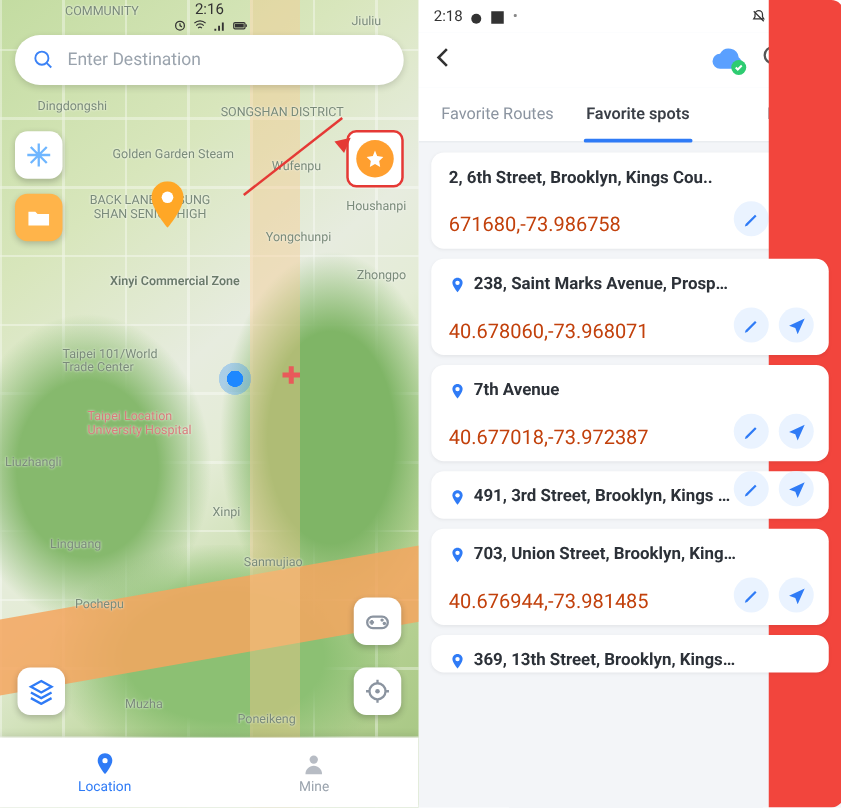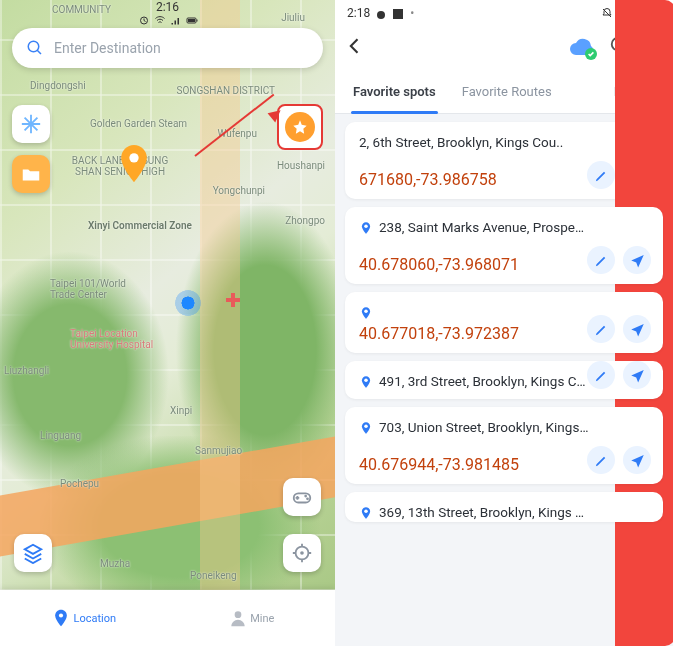--- a/index.html
+++ b/index.html
@@ -90,21 +90,21 @@
     position:absolute; left:175px; top:290px; width:26px;height:26px;
     background:radial-gradient(circle,#1e88ff 35%, rgba(30,136,255,.3) 36% 70%, transparent 71%);
     border-radius:50%;
   }
   .redcross{position:absolute;left:225px;top:292px;width:16px;height:16px;}
 
   .bottombar{
     position:absolute;left:0;right:0;bottom:0;height:56px;background:#fff;
     display:flex; box-shadow:0 -2px 6px rgba(0,0,0,.1);
   }
-  .tab{flex:1;display:flex;align-items:center;justify-content:center;gap:2px;font-size:11px;color:#9aa3ad;}
+  .tab{flex:1;display:flex;flex-direction:column;align-items:center;justify-content:center;gap:2px;font-size:11px;color:#9aa3ad;}
   .tab.active{color:#2f7bf6;}
   .tab svg{width:20px;height:20px;}
 
   
   .right{
     position:relative; width:338px; height:646px; background:#f3f5f8;
     display:flex; flex-direction:column;
   }
   .r-status{
     height:26px;display:flex;align-items:center;justify-content:space-between;
@@ -123,21 +123,21 @@
     font-size:13px;color:#8b94a0;position:relative;}
   .r-tab.active{color:#3a3f47;font-weight:600;}
   .r-tab.active::after{content:"";position:absolute;left:10px;right:10px;bottom:0;height:3px;background:#2f7bf6;border-radius:2px;}
   .r-tab.pushright{margin-left:auto;}
 
   .list{flex:1;overflow:hidden;padding:8px 10px 0;display:flex;flex-direction:column;gap:8px;}
   .card{
     background:#fff;border-radius:10px;padding:12px 14px 10px;position:relative;
     box-shadow:0 1px 3px rgba(0,0,0,.06);
   }
-  .card .title{font-size:13.5px;font-weight:400;color:#2c3138;white-space:nowrap;overflow:hidden;text-overflow:ellipsis;max-width:230px;}
+  .card .title{font-size:13.5px;font-weight:700;color:#2c3138;white-space:nowrap;overflow:hidden;text-overflow:ellipsis;max-width:230px;}
   .card .coord{font-size:16px;color:#c2410c;margin-top:20px;}
   .card .pinico{position:absolute;left:14px;top:14px;}
   .card.withpin .title{padding-left:20px;}
   .card .acts{position:absolute;right:12px;bottom:10px;display:flex;gap:8px;}
   .ibtn{width:28px;height:28px;border-radius:50%;background:#eaf3ff;display:flex;align-items:center;justify-content:center;}
   .ibtn svg{width:15px;height:15px;fill:#2f7bf6;}
   .swipe-del{
     position:absolute;top:0;right:-2px;width:60px;height:100%;
     background:#f2453d;border-radius:0 10px 10px 0;
     display:flex;align-items:center;justify-content:center;
@@ -342,25 +342,25 @@
         <svg width="18" height="18" viewBox="0 0 24 24">
             <circle cx="12" cy="5" r="2" fill="#555"></circle>
             <circle cx="12" cy="12" r="2" fill="#555"></circle>
             <circle cx="12" cy="19" r="2" fill="#555"></circle>
           </svg>
       </div>
     </div>
   </div>
 
   <div class="r-tabs">
+    <div class="r-tab">
+        <span>Favorite Routes</span>
+      </div>
     <div class="r-tab active">
         <span>Favorite spots</span>
-      </div>
-    <div class="r-tab">
-        <span>Favorite Routes</span>
       </div>
     <div class="r-tab pushright">
         <span>History</span>
       </div>
   </div>
 
   <div class="list">
 
     <div class="row-swiped">
       <div class="card">
@@ -405,20 +405,21 @@
             </svg>
           </div>
       </div>
     </div>
 
     <div class="card withpin">
       <svg class="pinico" width="14" height="14" viewBox="0 0 24 24">
           <path d="M12 2C8 2 5 5 5 9c0 5 7 13 7 13s7-8 7-13c0-4-3-7-7-7z" fill="#2f7bf6"></path>
           <circle cx="12" cy="9" r="3" fill="#fff"></circle>
         </svg>
+      <div class="title">7th Avenue</div>
       <div class="coord">40.677018,-73.972387</div>
       <div class="acts">
         <div class="ibtn">
             <svg viewBox="0 0 24 24">
               <path d="M3 21l3-1 12-12-2-2L4 18l-1 3zM16 5l3 3"></path>
             </svg>
           </div>
         <div class="ibtn">
             <svg viewBox="0 0 24 24">
               <path d="M2 12l20-9-9 20-3-8-8-3z"></path>

